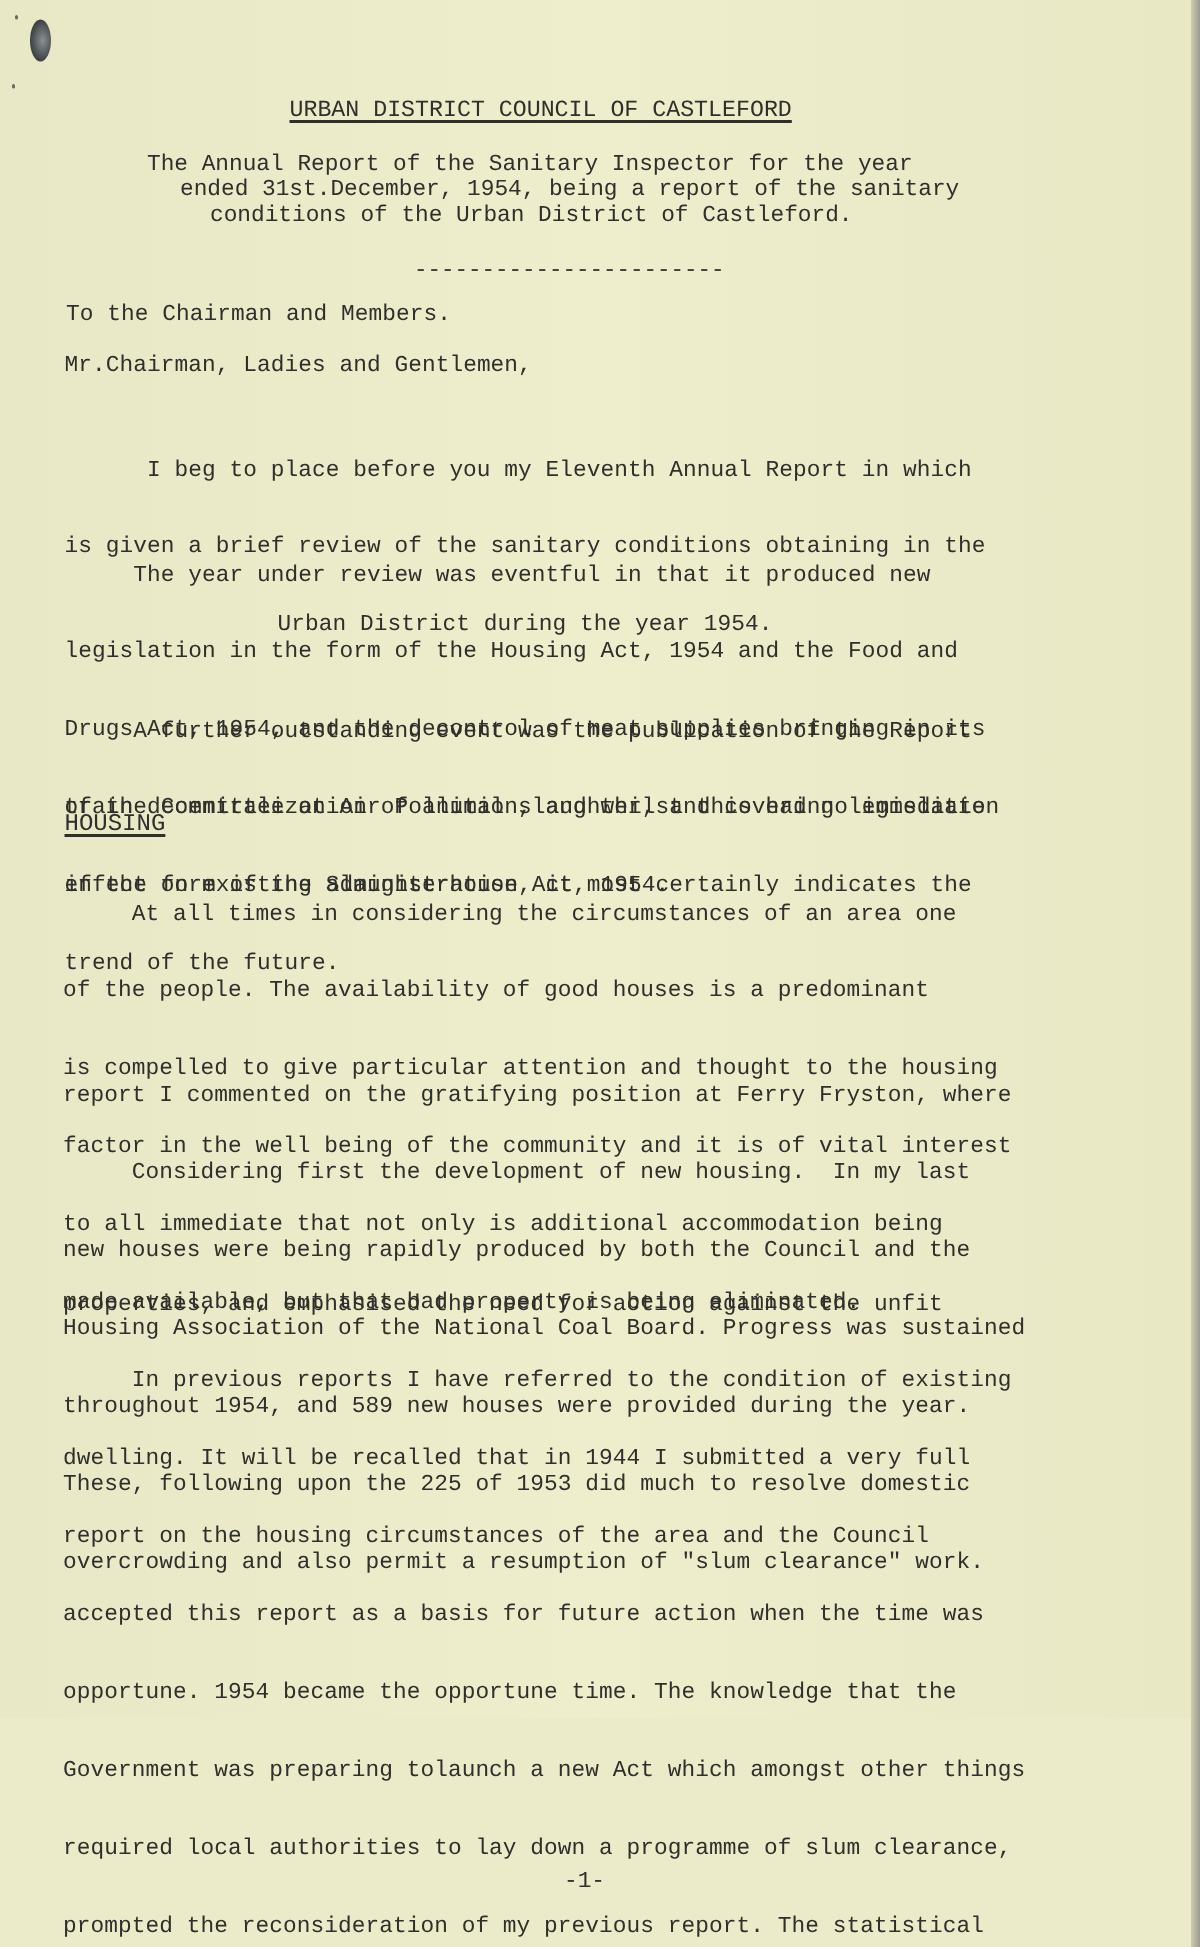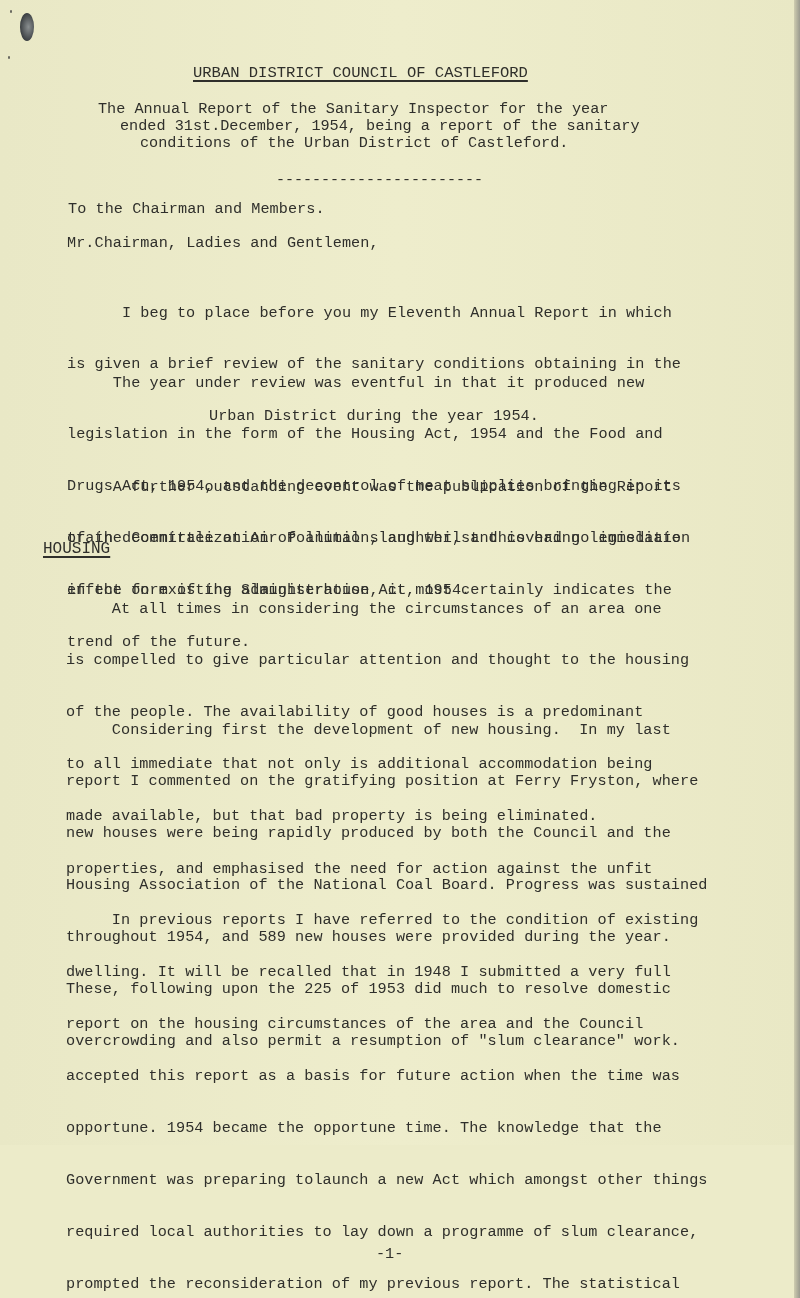--- a/index.html
+++ b/index.html
@@ -34,21 +34,20 @@
     border-radius: 50%;
     background: radial-gradient(ellipse at 60% 50%, #8a8f90 0%, #3c4043 70%);
   }
   .speck { position: absolute; width: 2px; height: 3px; background: #6a6a60; border-radius: 1px; }
   .text {
     position: absolute;
     font-size: 15.2px;
     line-height: 17.3px;
     white-space: pre;
     letter-spacing: 0.05px;
-    margin-left: 24px;
   }
   .title {
     position: absolute;
     left: 193px; top: 64px;
     font-size: 15.5px;
     text-decoration: underline;
     text-decoration-thickness: 2px;
     text-underline-offset: 3px;
     white-space: pre;
   }
@@ -121,40 +120,41 @@
     <p class="para">     A further outstanding event was the publication of the Report</p>
     <p class="para">of the Committee on Air Pollution, and whilst this had no immediate</p>
     <p class="para">effect on existing administration, it most certainly indicates the</p>
     <p class="para">trend of the future.</p>
   </div>
 
   <div class="heading">HOUSING</div>
 
   <div class="text" style="left:42px; top:566px;">
     <p class="para">     At all times in considering the circumstances of an area one</p>
+    <p class="para">of the people. The availability of good houses is a predominant</p>
     <p class="para">is compelled to give particular attention and thought to the housing</p>
-    <p class="para">of the people. The availability of good houses is a predominant</p>
+    <p class="para">factor in the well being of the community and it is of vital interest</p>
     <p class="para">to all immediate that not only is additional accommodation being</p>
     <p class="para">made available, but that bad property is being eliminated.</p>
   </div>
 
   <div class="text" style="left:42px; top:687px;">
+    <p class="para">report I commented on the gratifying position at Ferry Fryston, where</p>
     <p class="para">     Considering first the development of new housing.  In my last</p>
-    <p class="para">report I commented on the gratifying position at Ferry Fryston, where</p>
     <p class="para">new houses were being rapidly produced by both the Council and the</p>
     <p class="para">Housing Association of the National Coal Board. Progress was sustained</p>
     <p class="para">throughout 1954, and 589 new houses were provided during the year.</p>
     <p class="para">These, following upon the 225 of 1953 did much to resolve domestic</p>
     <p class="para">overcrowding and also permit a resumption of "slum clearance" work.</p>
   </div>
 
   <div class="text" style="left:42px; top:826px;">
     <p class="para">properties, and emphasised the need for action against the unfit</p>
     <p class="para">     In previous reports I have referred to the condition of existing</p>
-    <p class="para">dwelling. It will be recalled that in 1948 I submitted a very full</p>
+    <p class="para">dwelling. It will be recalled that in 1944 I submitted a very full</p>
     <p class="para">report on the housing circumstances of the area and the Council</p>
     <p class="para">accepted this report as a basis for future action when the time was</p>
     <p class="para">opportune. 1954 became the opportune time. The knowledge that the</p>
     <p class="para">Government was preparing tolaunch a new Act which amongst other things</p>
     <p class="para">required local authorities to lay down a programme of slum clearance,</p>
     <p class="para">prompted the reconsideration of my previous report. The statistical</p>
     
     
     
     

